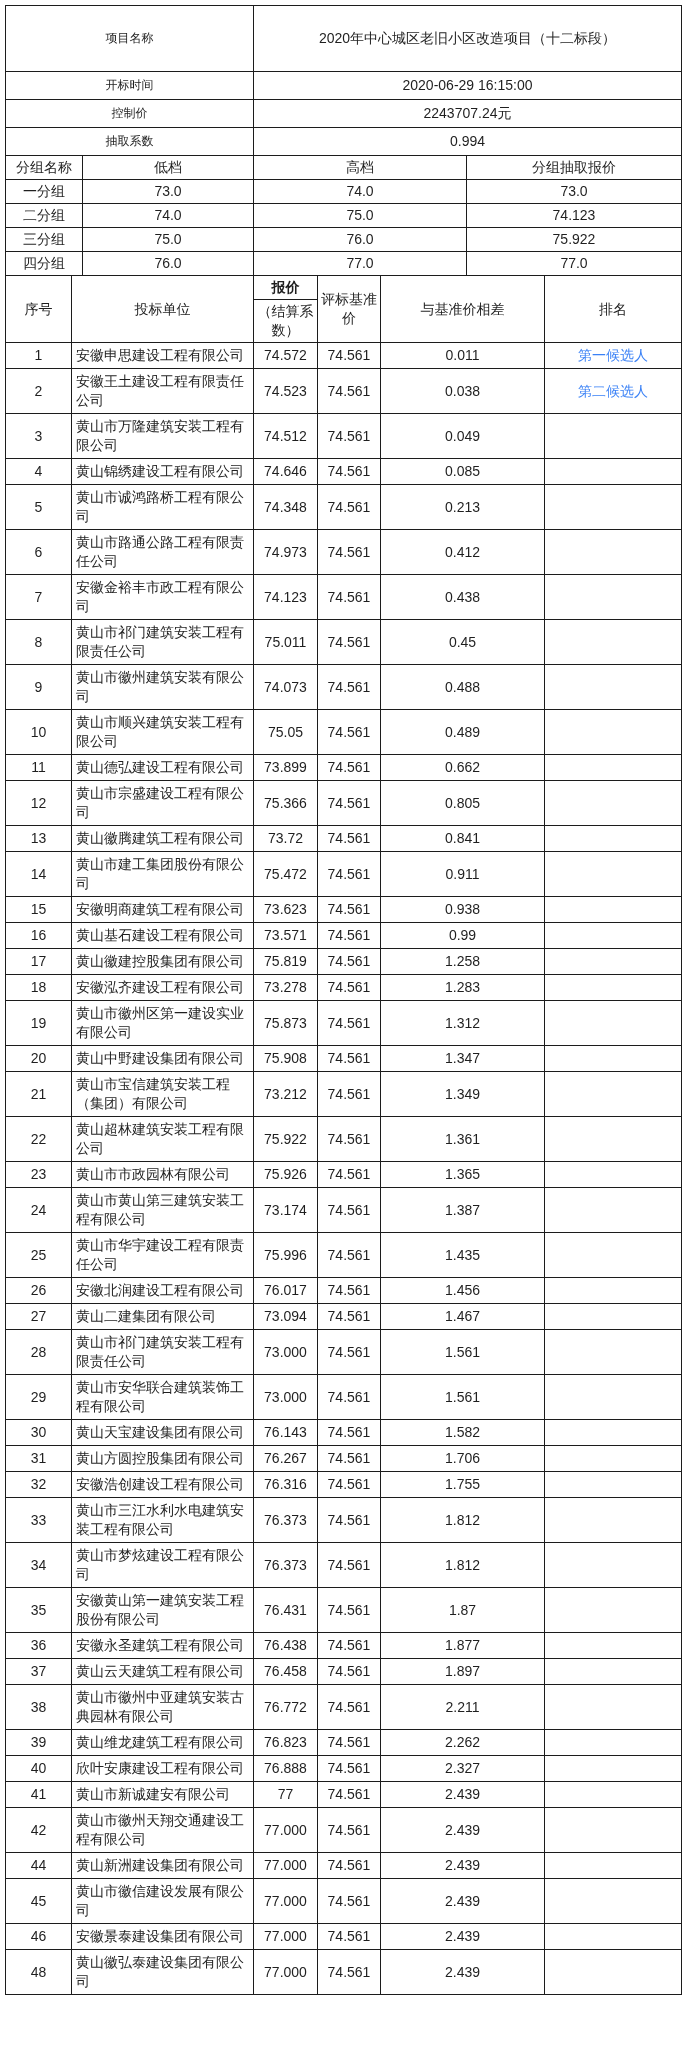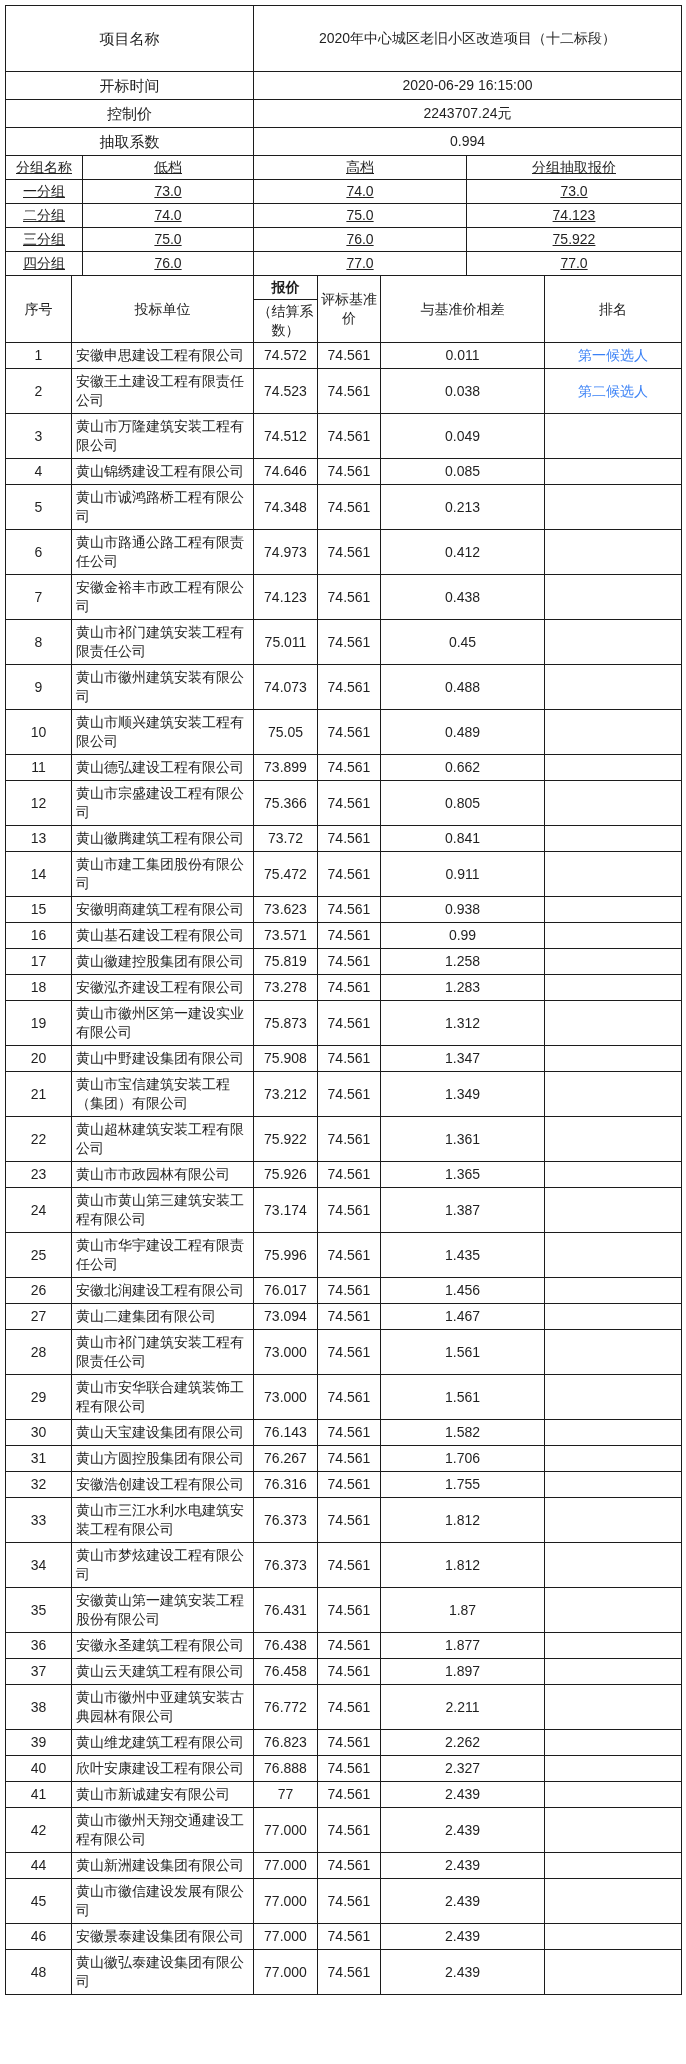--- a/index.html
+++ b/index.html
@@ -6,23 +6,23 @@
   body{width:686px;height:2064px;font-family:"Liberation Sans","DejaVu Sans",sans-serif;color:#1f1f1f;}
   .page{padding:5px 5px 0 5px;}
   table.tbl{border-collapse:collapse;table-layout:fixed;width:676px;background:#fff;}
   table.tbl + table.tbl{margin-top:-1px;}
   .tbl th,.tbl td{border:1px solid #1c1c1c;text-align:center;vertical-align:middle;
     font-weight:normal;font-size:14px;line-height:19px;padding:2px 2px;overflow:hidden;
     word-break:break-all;}
   
   .info-table tr{height:28px;}
   .info-table tr.first{height:66px;}
-  .info-table th{font-size:15px;}
+  .info-table th{font-size:12px;}
   
-  .group-table tr{height:23px;text-decoration:underline;}
+  .group-table tr{height:23px;}
   
   .bids-table thead tr{height:60px;}
   .bids-table td.c-company{text-align:left;padding-left:4px;padding-right:4px;}
   .bids-table td{padding-top:3px;padding-bottom:3px;}
   .bids-table tbody tr{height:25px;}
   .q1{border-bottom:1px solid #1c1c1c;padding:2px 0;font-weight:bold;}
   .q2{padding:2px 0;}
   .rank-red{color:#3b82f6;font-family:Liberation Serif, serif;}
 </style>
 </head>

